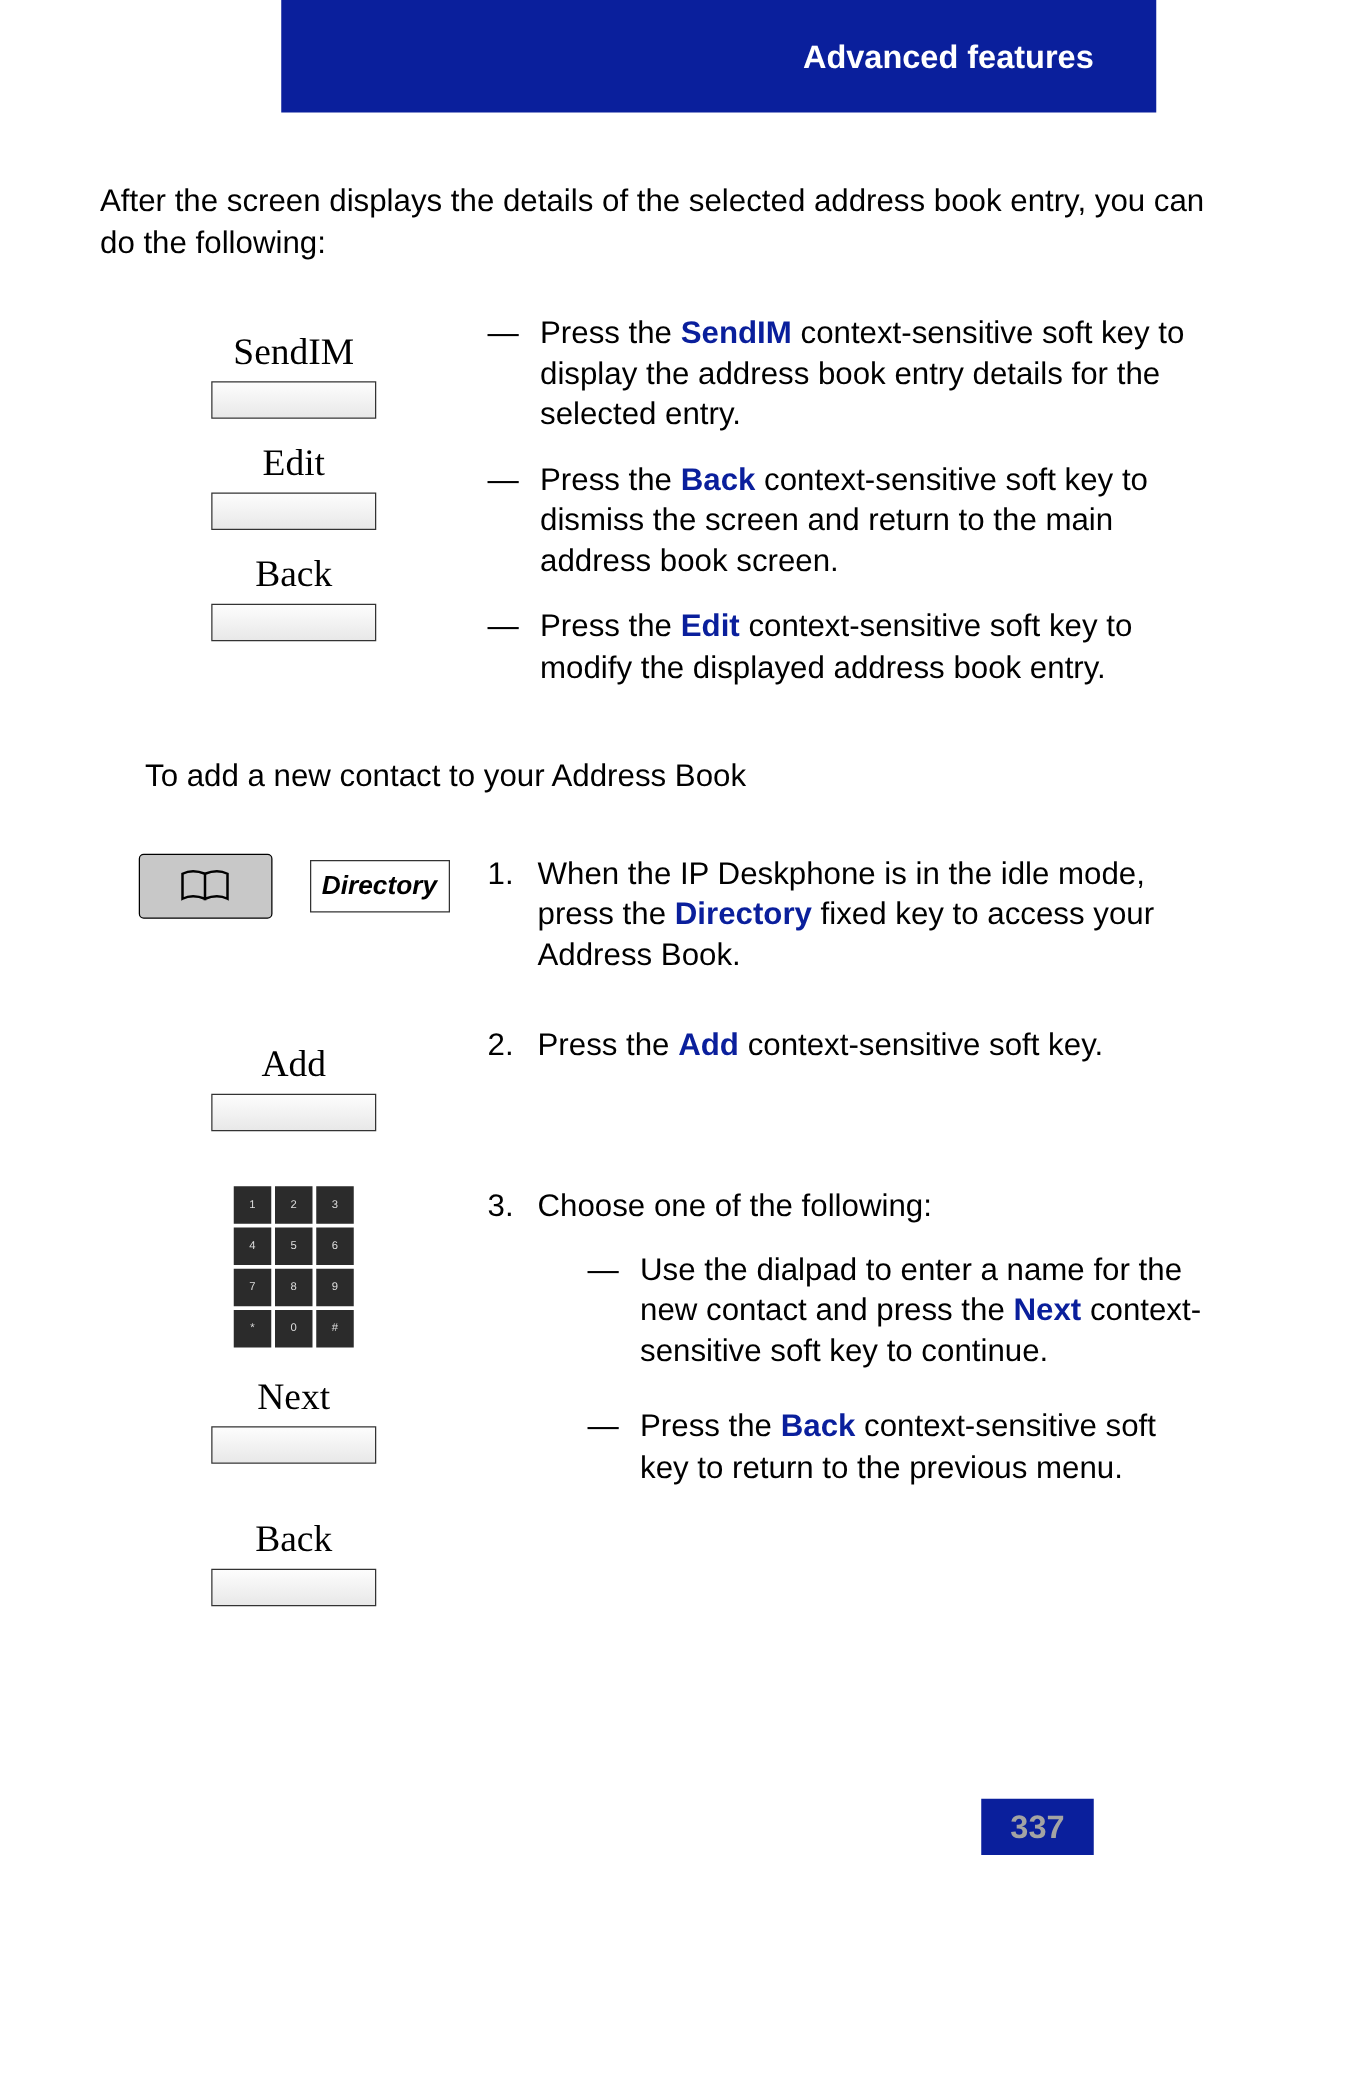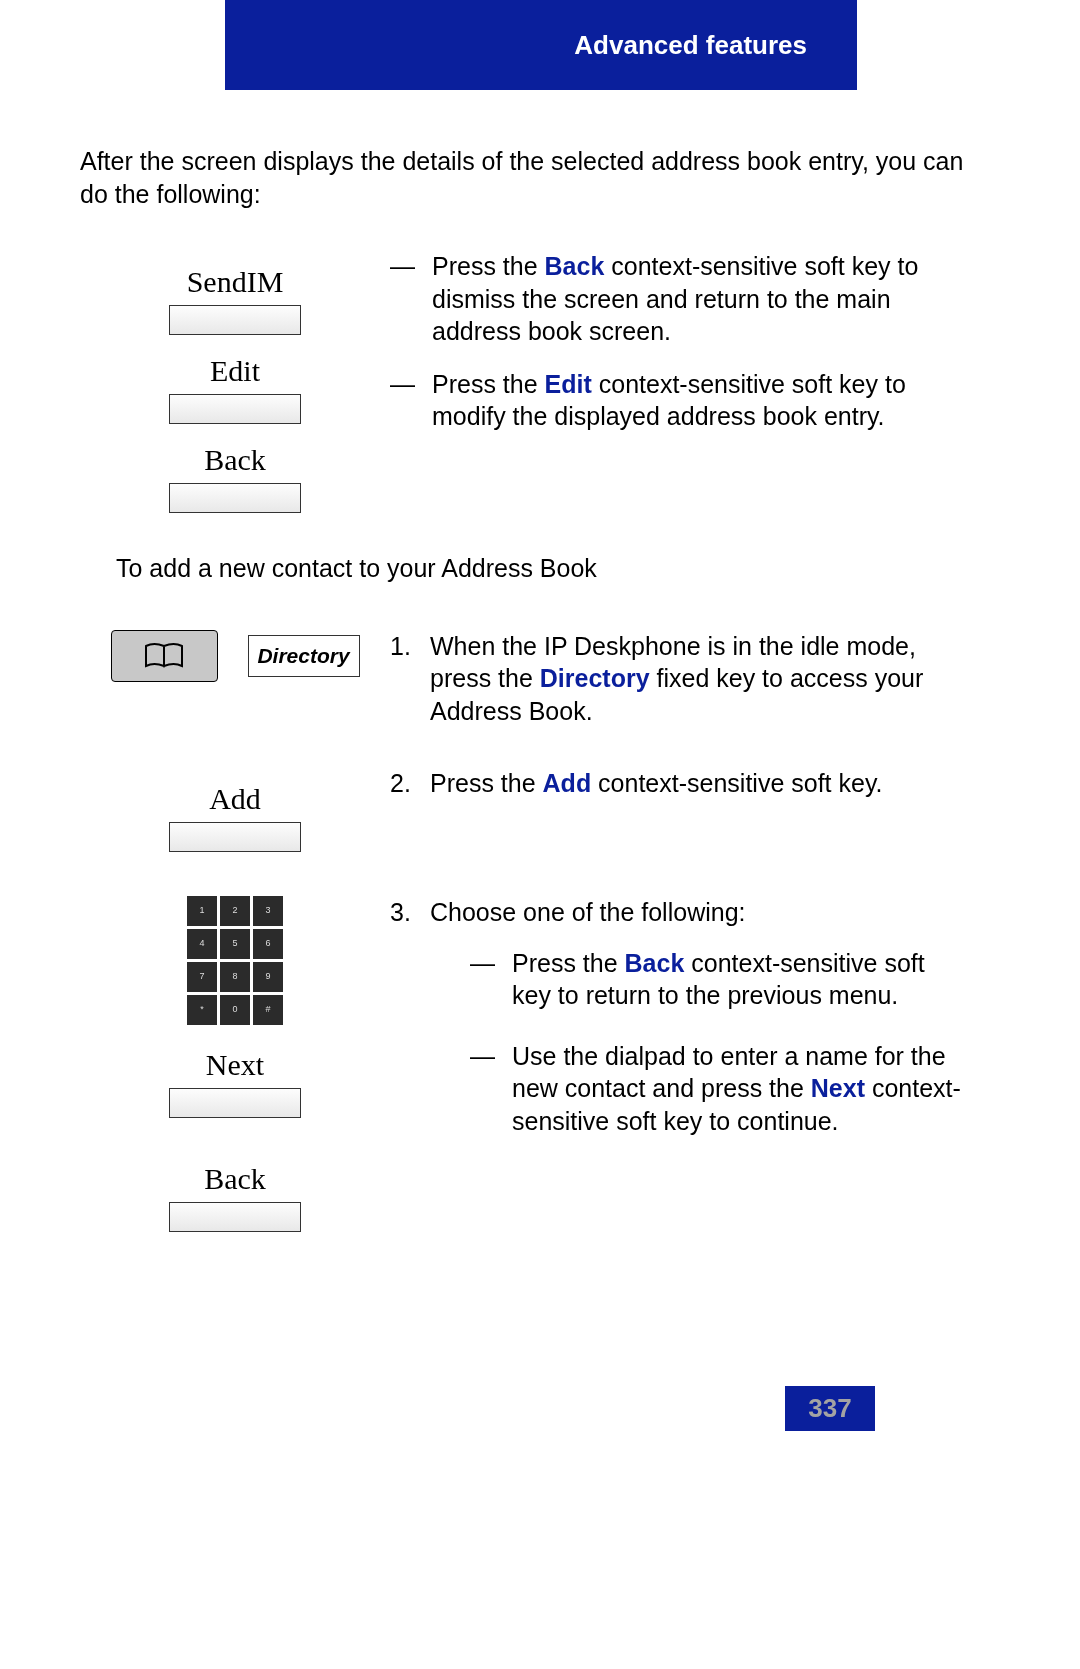--- a/index.html
+++ b/index.html
@@ -4,21 +4,21 @@
 <style>
   body {
     margin: 0;
     padding: 0;
     background: #fff;
     font-family: Arial, Helvetica, sans-serif;
     width: 1080px;
     color: #000;
   }
   .header-bar {
-    width: 632px;
+    width: 700px;
     height: 90px;
     background: #0a1f9c;
     margin-left: 225px;
     display: flex;
     align-items: center;
     justify-content: flex-end;
     padding-right: 50px;
     box-sizing: border-box;
   }
   .header-title {
@@ -195,20 +195,23 @@
     <div class="left-col">
       <div class="softkey-label">SendIM</div>
       <div class="softkey-btn"></div>
       <div class="softkey-label">Edit</div>
       <div class="softkey-btn"></div>
       <div class="softkey-label">Back</div>
       <div class="softkey-btn"></div>
     </div>
     <div class="right-col">
       <ul class="bullet-list">
+        <li>
+          <span>Press the </span><span class="blue-bold">SendIM</span><span> context-sensitive soft key to display the address book entry details for the selected entry.</span>
+        </li>
         <li>
           <span>Press the </span><span class="blue-bold">Back</span><span> context-sensitive soft key to dismiss the screen and return to the main address book screen.</span>
         </li>
         <li>
           <span>Press the </span><span class="blue-bold">Edit</span><span> context-sensitive soft key to modify the displayed address book entry.</span>
         </li>
       </ul>
     </div>
   </div>
 
@@ -274,24 +277,24 @@
       <div class="softkey-label">Back</div>
       <div class="softkey-btn"></div>
     </div>
     <div class="right-col">
       <div class="ol-num">
         <div class="num">3.</div>
         <div>
           <span>Choose one of the following:</span>
           <ul class="sub-list">
             <li>
-              <span>Press the </span><span class="blue-bold">Back</span><span> context-sensitive soft key to return to the previous menu.</span>
+              <span>Use the dialpad to enter a name for the new contact and press the </span><span class="blue-bold">Next</span><span> context-sensitive soft key to continue.</span>
             </li>
             <li>
-              <span>Use the dialpad to enter a name for the new contact and press the </span><span class="blue-bold">Next</span><span> context-sensitive soft key to continue.</span>
+              <span>Press the </span><span class="blue-bold">Back</span><span> context-sensitive soft key to return to the previous menu.</span>
             </li>
           </ul>
         </div>
       </div>
     </div>
   </div>
 
 </div>
 
 <div class="page-num-box">

